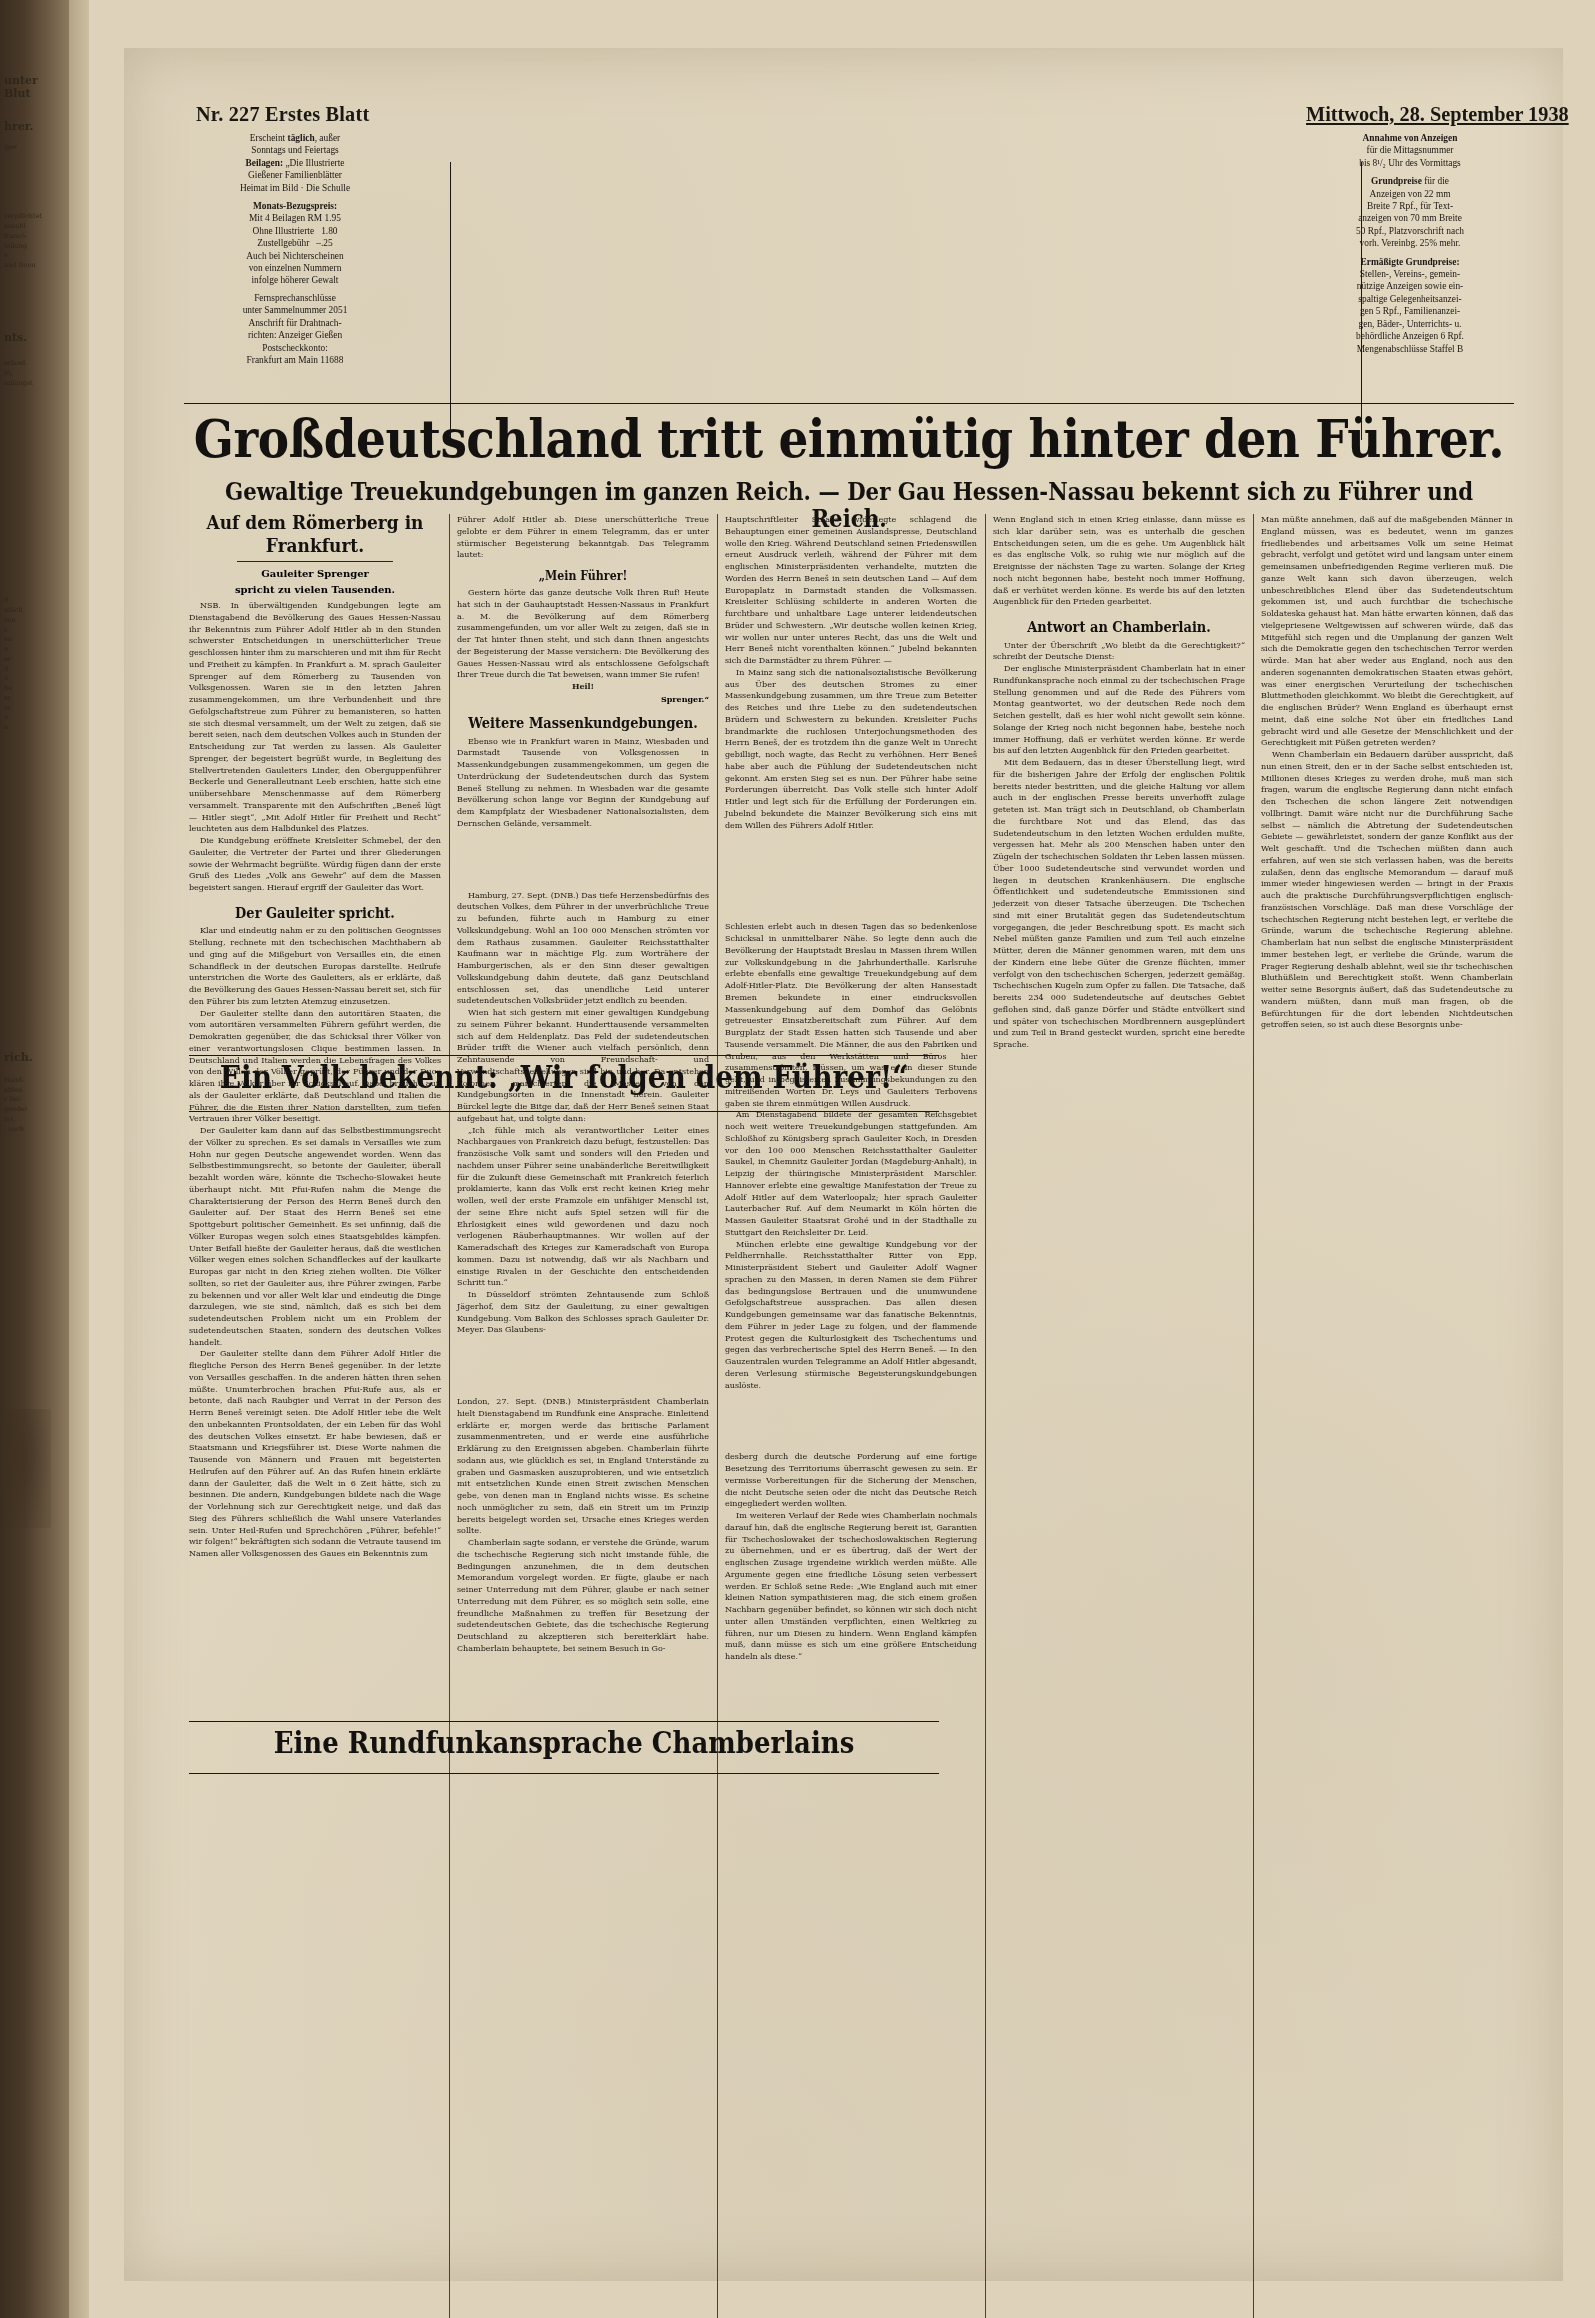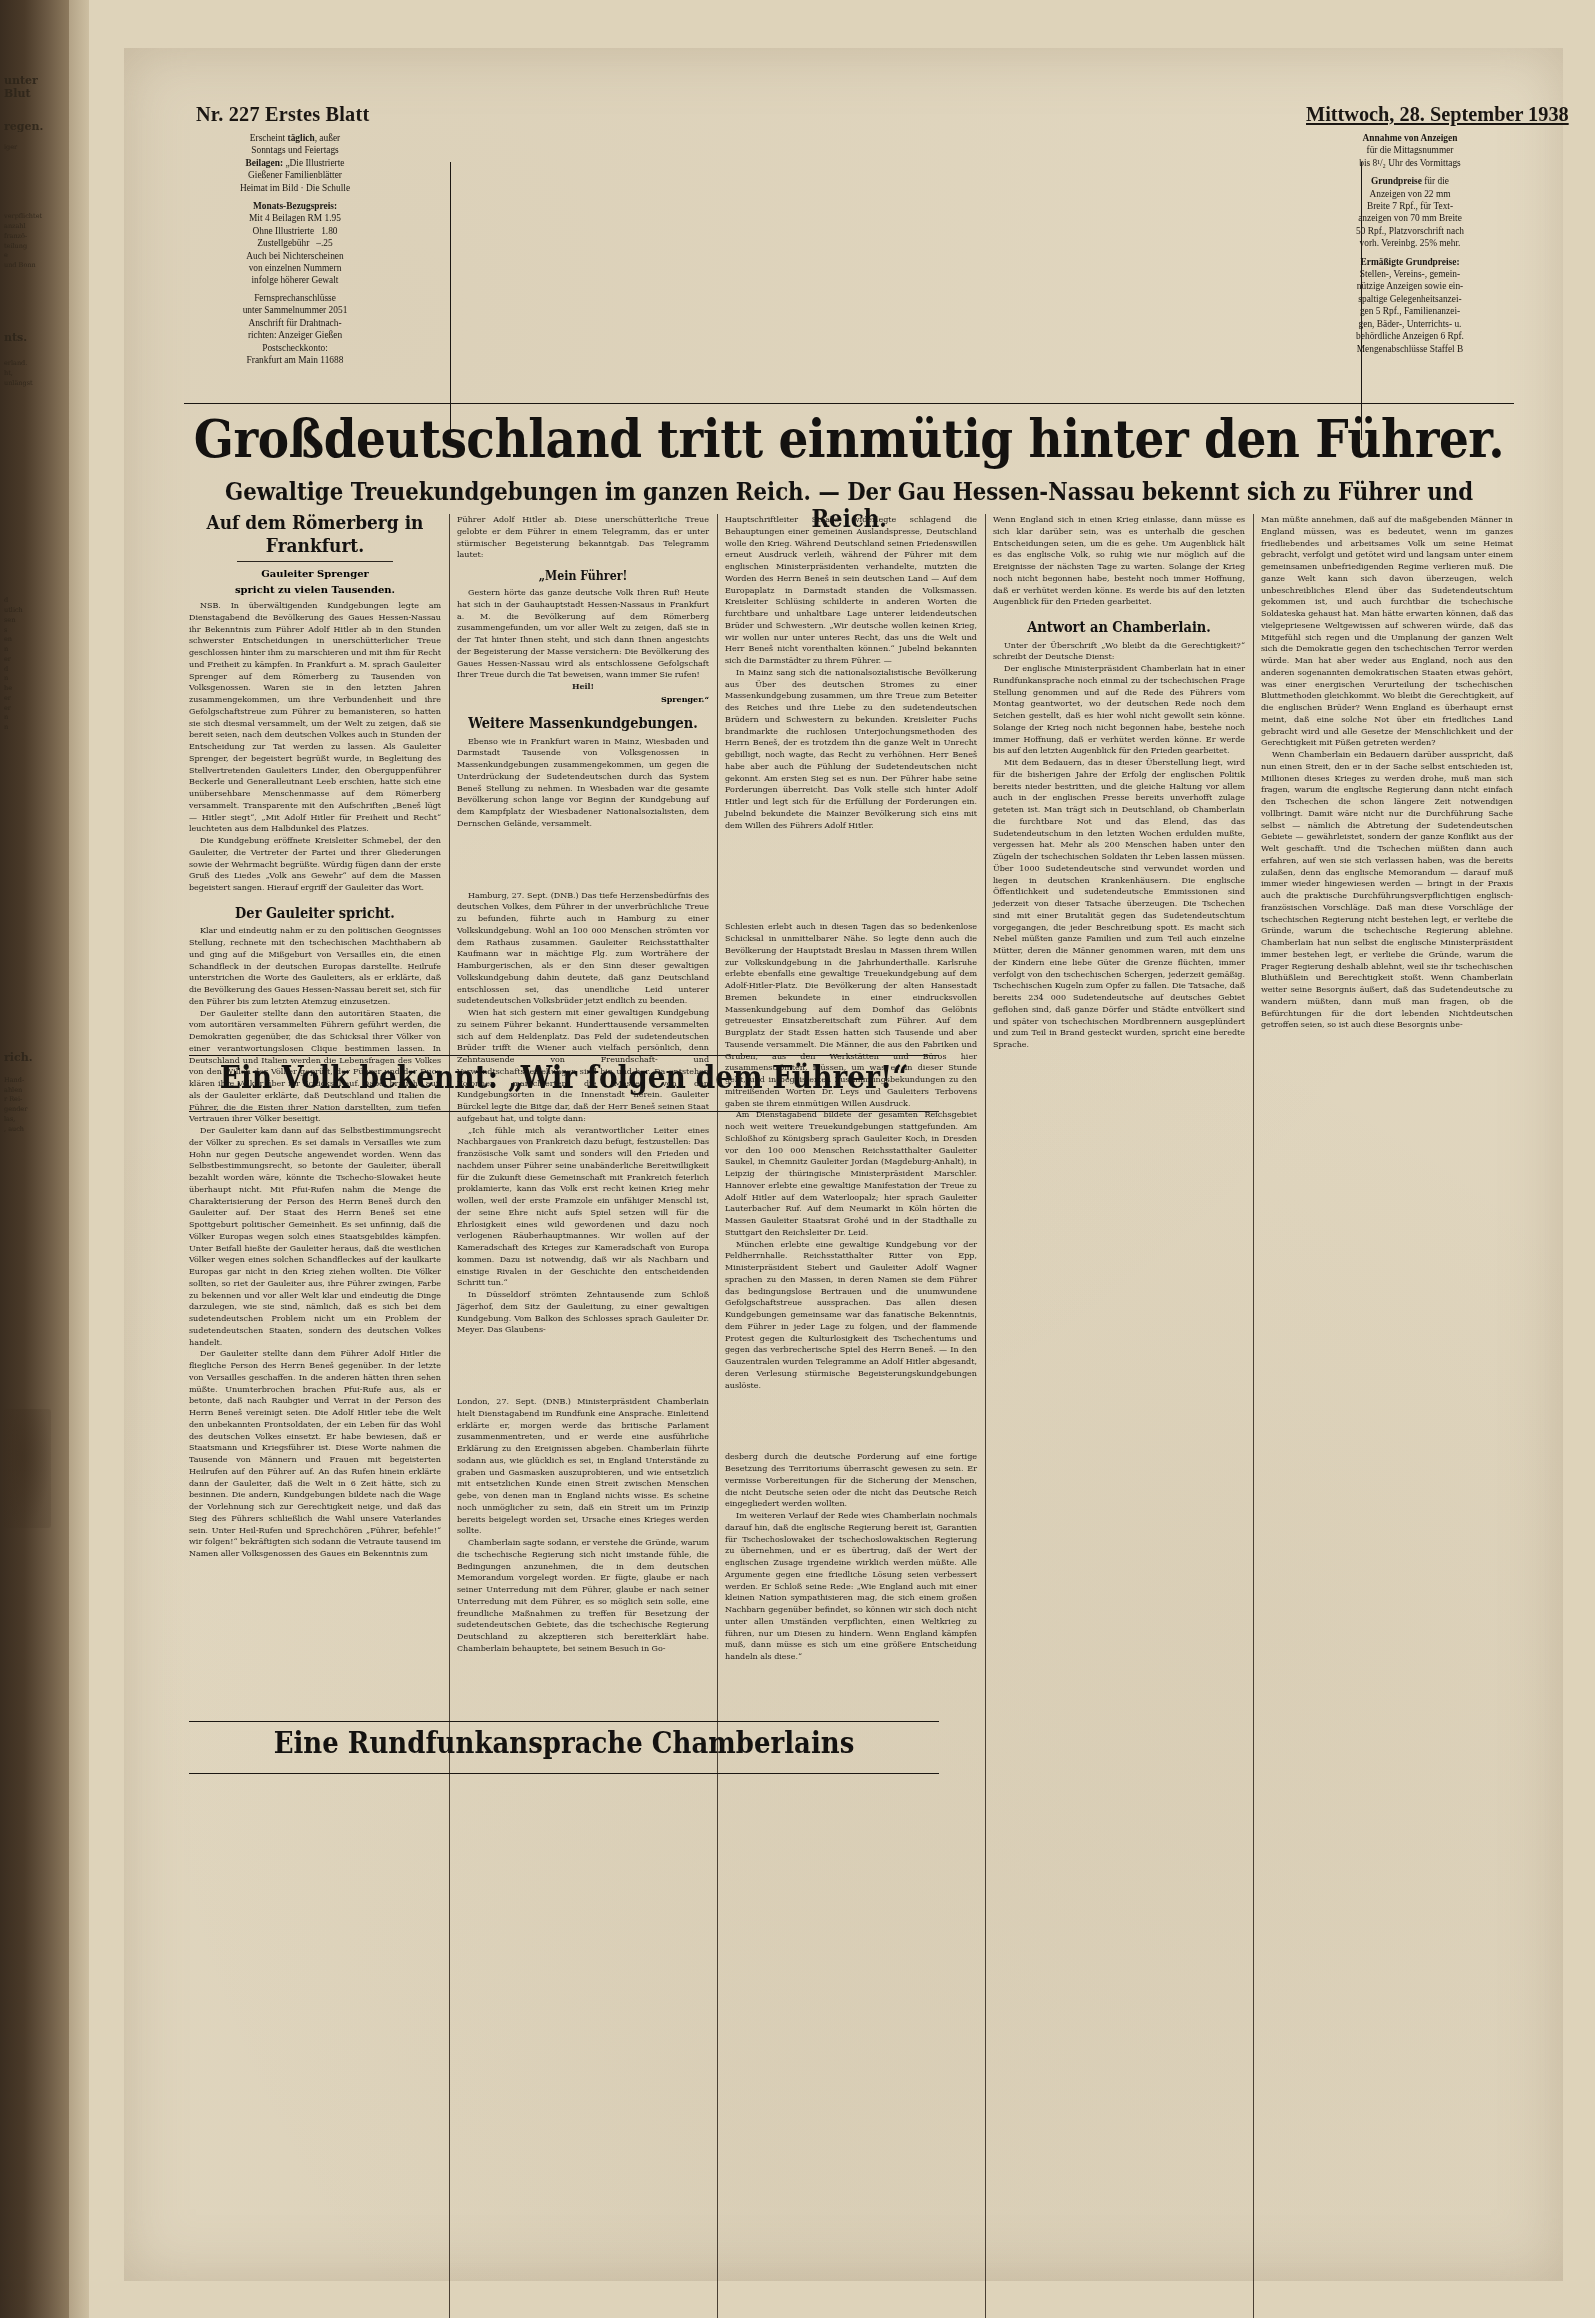--- a/index.html
+++ b/index.html
@@ -130,21 +130,21 @@
 <body>
 
 <div class="page">
   <div class="sheet"></div>
   <div class="sliver"></div>
   <div class="gutter"></div>
   <div class="gutter2"></div>
 
   <div class="frag">
     <div class="big">unter<br>Blut</div>
-    <div style="margin-top:20px" class="big">regen.</div>
+    <div style="margin-top:20px" class="big">hrer.</div>
     <div style="margin-top:9px">iger</div>
     <div style="margin-top:60px">verpflichtet<br>anzahl<br>franzö-<br>teilung<br>e<br>und Bonn</div>
     <div style="margin-top:60px" class="big">nts.</div>
     <div style="margin-top:15px">erland.<br>ht,<br>unlängst</div>
     <div style="margin-top:208px">d<br>utlich<br>sen<br>s<br>en<br>n<br>er<br>d<br>n<br>he<br>er<br>er<br>n<br>n</div>
     <div style="margin-top:318px" class="big">rich.</div>
     <div style="margin-top:12px">Hand-<br>ahlen<br>r Rei-<br>gender<br>las,<br>, auch</div>
   </div>
   <div class="stamp"></div>
 

